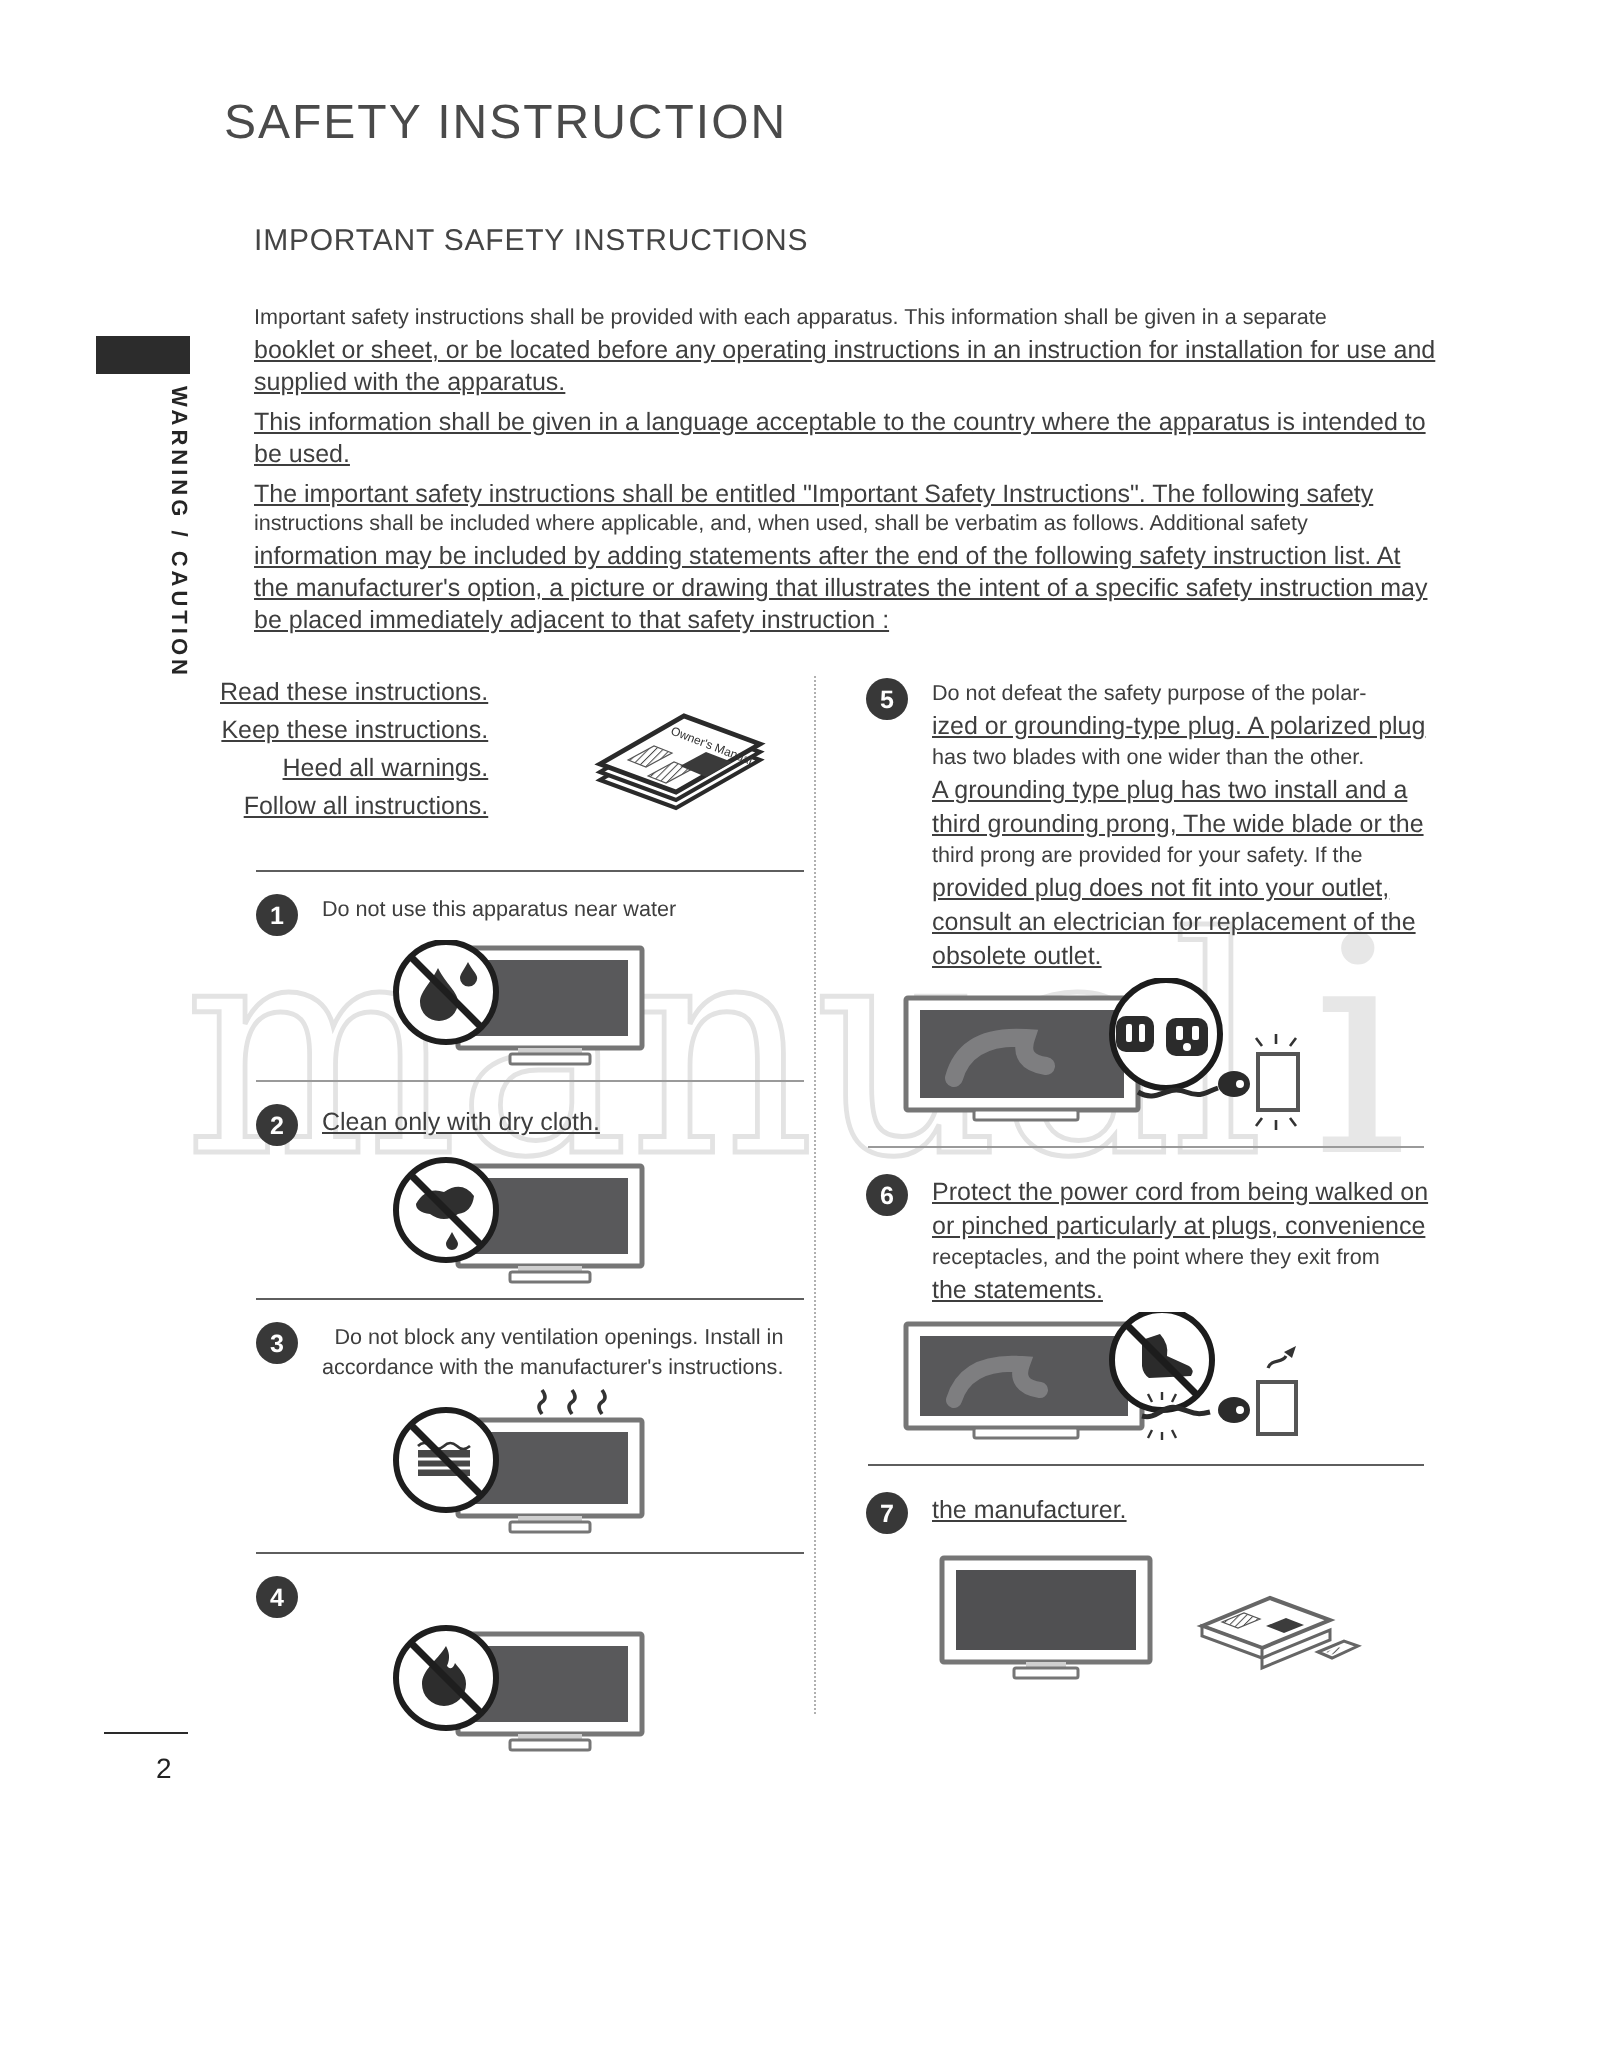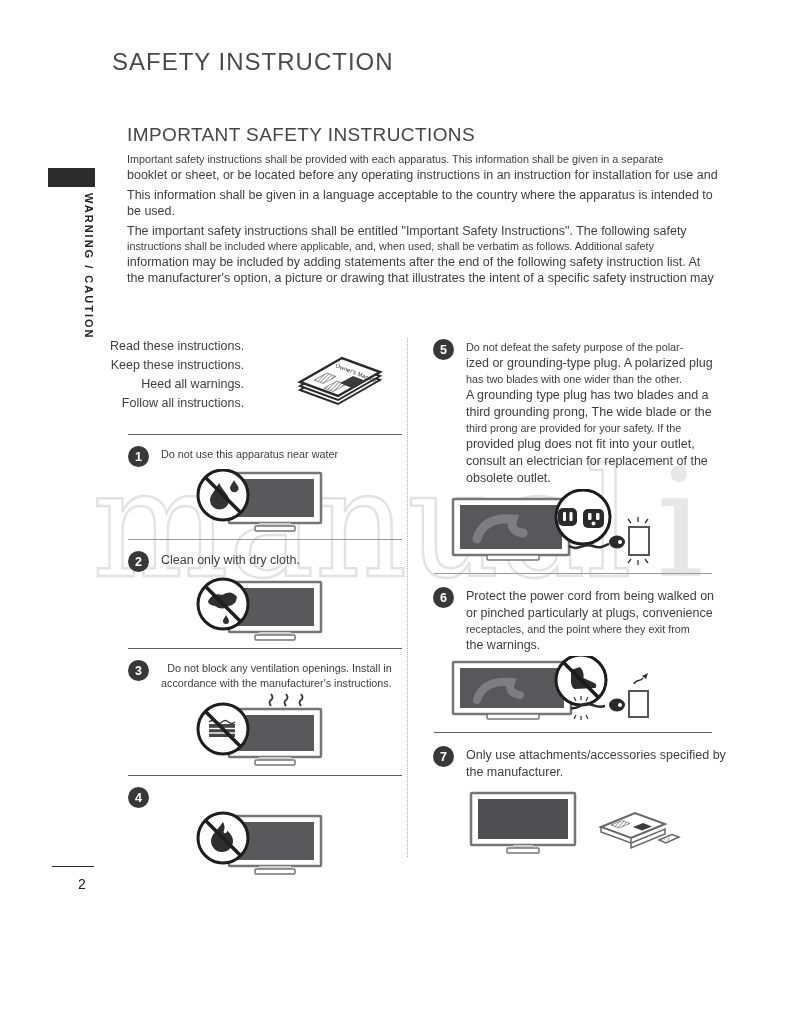--- a/index.html
+++ b/index.html
@@ -8,32 +8,32 @@
     background:#ffffff; overflow:hidden;
     font-family:"Liberation Sans", sans-serif; color:#3e3e3e;
   }
   .layer { position:absolute; z-index:1; }
 
   
   .watermark { position:absolute; left:86px; top:426px; z-index:0; }
 
   
   .doc-title { left:93px; top:48px; font-size:24px; letter-spacing:1px; color:#4a4a4a;margin-left:19px; }
-  .section-title { left:127px; top:124px; font-size:19px; color:#454545; letter-spacing:0.4px; }
+  .section-title { left:127px; top:112px; font-size:15px; color:#454545; letter-spacing:0.4px; }
 
   
   .side-tab { left:48px; top:168px; width:47px; height:19px; background:#2c2c2c; }
   .side-label {
     left:95px; top:193px; transform:rotate(90deg); transform-origin:0 0;
     font-size:11px; font-weight:bold; letter-spacing:2px; color:#252525; white-space:nowrap;
   }
 
   
   .ln { white-space:nowrap; }
-  .ln.lg { font-size:12.5px; line-height:17px; }
+  .ln.lg { font-size:12.5px; line-height:17px;text-decoration:underline; }
   .ln.sm { font-size:10.8px; line-height:15px; }
 
   .intro { left:127px; top:152px; width:600px; }
   .intro .para { margin-bottom:4px; }
   .intro .ln.lg { line-height:16px; }
 
   
   .col-left  { left:110px; top:337px; width:292px;text-align:right; }
   .col-right { left:428px; top:334px; width:284px; }
   .col-sep   { left:407px; top:338px; height:519px; width:0; border-left:1px dotted #b0b0b0; }
@@ -85,30 +85,32 @@
   <div class="layer doc-title">SAFETY INSTRUCTION</div>
   <div class="layer section-title">IMPORTANT SAFETY INSTRUCTIONS</div>
 
   <div class="layer side-tab"></div>
   <div class="layer side-label">WARNING / CAUTION</div>
 
   <div class="layer intro">
     <div class="para">
         <div class="ln sm">Important safety instructions shall be provided with each apparatus. This information shall be given in a separate</div>
         <div class="ln lg">booklet or sheet, or be located before any operating instructions in an instruction for installation for use and</div>
+        <div class="ln lg">supplied with the apparatus.</div>
       </div>
     <div class="para">
         <div class="ln lg">This information shall be given in a language acceptable to the country where the apparatus is intended to</div>
         <div class="ln lg">be used.</div>
       </div>
     <div class="para">
         <div class="ln lg">The important safety instructions shall be entitled "Important Safety Instructions". The following safety</div>
         <div class="ln sm">instructions shall be included where applicable, and, when used, shall be verbatim as follows. Additional safety</div>
         <div class="ln lg">information may be included by adding statements after the end of the following safety instruction list. At</div>
         <div class="ln lg">the manufacturer's option, a picture or drawing that illustrates the intent of a specific safety instruction may</div>
+        <div class="ln lg">be placed immediately adjacent to that safety instruction :</div>
       </div>
   </div>
 
   <div class="layer col-sep"></div>
 
   <div class="layer col-left">
 
     <div class="gen-block">
       <div class="gen-lines">
           <div class="ln lg">Read these instructions.</div>
@@ -223,21 +225,21 @@
 
   <div class="layer col-right">
 
     <div class="item" style="margin-top:4px">
       <div class="item-head">
         <div class="badge">5</div>
         <div class="item-text">
             <div class="ln sm">Do not defeat the safety purpose of the polar-</div>
             <div class="ln lg">ized or grounding-type plug. A polarized plug</div>
             <div class="ln sm">has two blades with one wider than the other.</div>
-            <div class="ln lg">A grounding type plug has two blades and a</div>
+            <div class="ln lg">A grounding type plug has two install and a</div>
             <div class="ln lg">third grounding prong, The wide blade or the</div>
             <div class="ln sm">third prong are provided for your safety. If the</div>
             <div class="ln lg">provided plug does not fit into your outlet,</div>
             <div class="ln lg">consult an electrician for replacement of the</div>
             <div class="ln lg">obsolete outlet.</div>
           </div>
       </div>
       <div class="illus">
         <svg width="250" height="78" viewBox="0 0 250 78">
           <rect x="8" y="10" width="116" height="56" rx="1" fill="#fff" stroke="#767676" stroke-width="2.5"></rect>
@@ -263,21 +265,21 @@
     </div>
     <hr class="rule lite">
 
     <div class="item" style="margin-top:12px">
       <div class="item-head">
         <div class="badge">6</div>
         <div class="item-text">
             <div class="ln lg">Protect the power cord from being walked on</div>
             <div class="ln lg">or pinched particularly at plugs, convenience</div>
             <div class="ln sm">receptacles, and the point where they exit from</div>
-            <div class="ln lg">the warnings.</div>
+            <div class="ln lg">the statements.</div>
           </div>
       </div>
       <div class="illus">
         <svg width="250" height="70" viewBox="0 0 250 70">
           <rect x="8" y="6" width="118" height="52" rx="1" fill="#fff" stroke="#767676" stroke-width="2.5"></rect>
           <rect x="15" y="12" width="104" height="40" fill="#58585a"></rect>
           <path d="M32 44 q6 -20 34 -18 q-4 11 9 13" stroke="#7e7e80" stroke-width="8" fill="none" stroke-linecap="round"></path>
           <rect x="42" y="58" width="52" height="5" rx="1" fill="#fff" stroke="#767676" stroke-width="1.5"></rect>
           <circle cx="136" cy="24" r="25" fill="#fff" stroke="#1c1c1c" stroke-width="3"></circle>
           <path d="M126 14 l9 -3 q4.5 5 3.5 11 l11 5 q3 2 1 5 l-21 1 q-3 -2 -3.5 -6 z" fill="#2b2b2b"></path>
@@ -292,21 +294,20 @@
           <path d="M197 20 l6 -3 l-2 6 z" fill="#333"></path>
         </svg>
       </div>
     </div>
     <hr class="rule">
 
     <div class="item" style="margin-top:12px">
       <div class="item-head">
         <div class="badge">7</div>
         <div class="item-text">
-            <div class="ln lg">Only use attachments/accessories specified by</div>
             <div class="ln lg">the manufacturer.</div>
           </div>
       </div>
       <div class="illus" style="margin-top:10px">
         <svg width="230" height="64" viewBox="0 0 230 64">
           <rect x="16" y="2" width="104" height="52" rx="1" fill="#fff" stroke="#767676" stroke-width="2.5"></rect>
           <rect x="23" y="8" width="90" height="40" fill="#505052"></rect>
           <rect x="58" y="54" width="20" height="3" fill="#cfcfcf"></rect>
           <rect x="52" y="57" width="32" height="5" rx="1" fill="#fff" stroke="#767676" stroke-width="1.5"></rect>
           <path d="M146 36 l34 -14 l30 11 l-34 14 z" fill="#fff" stroke="#666" stroke-width="2"></path>

